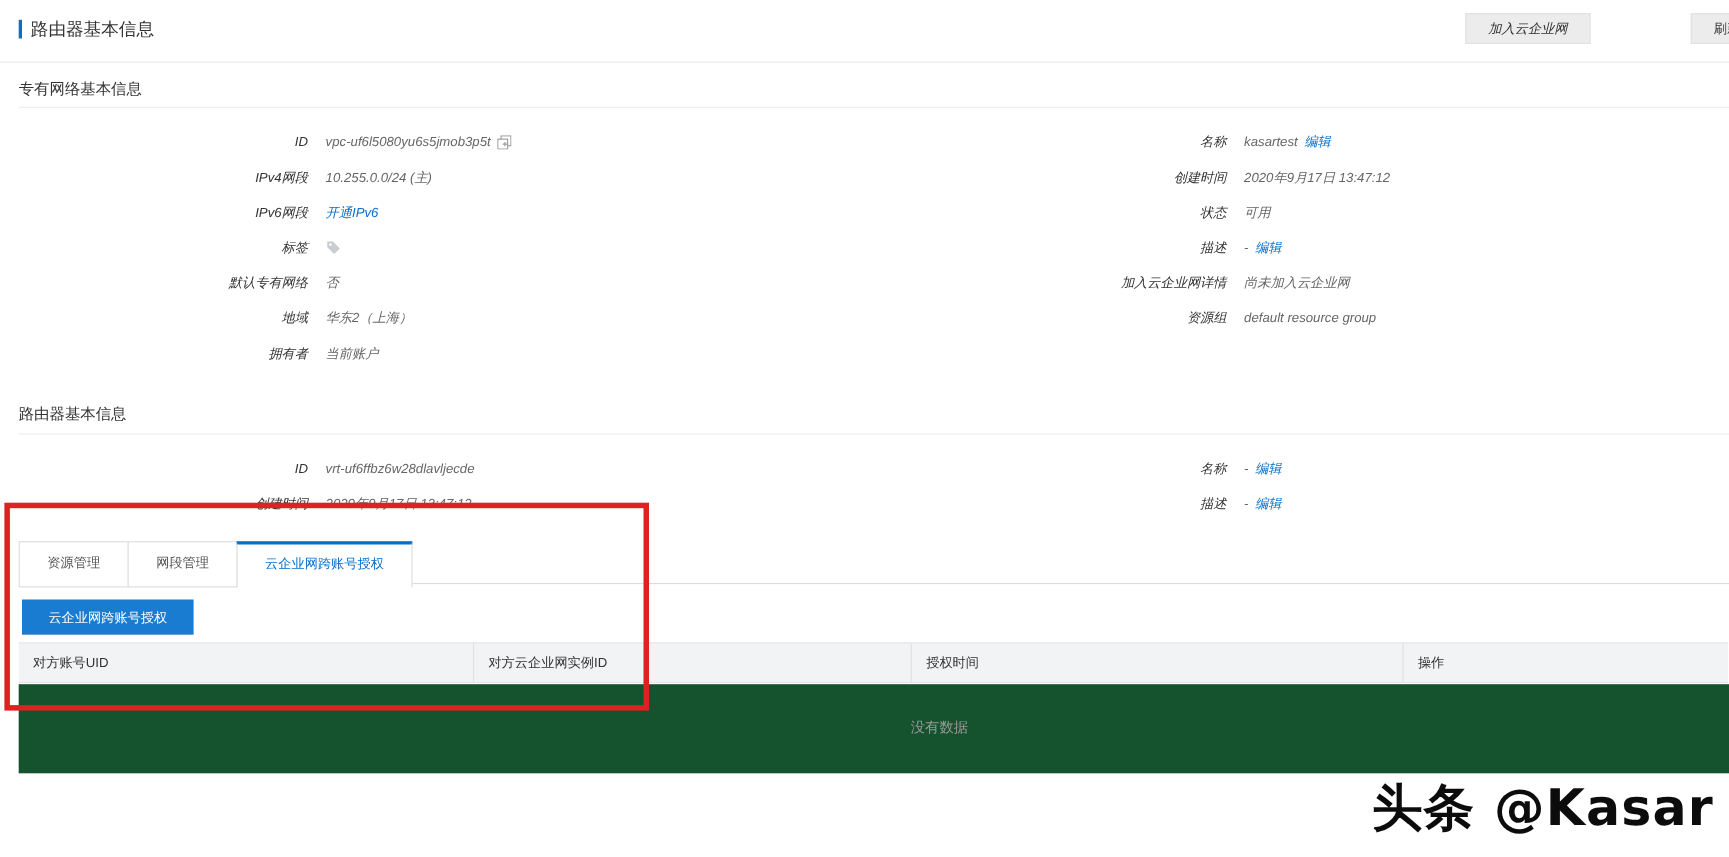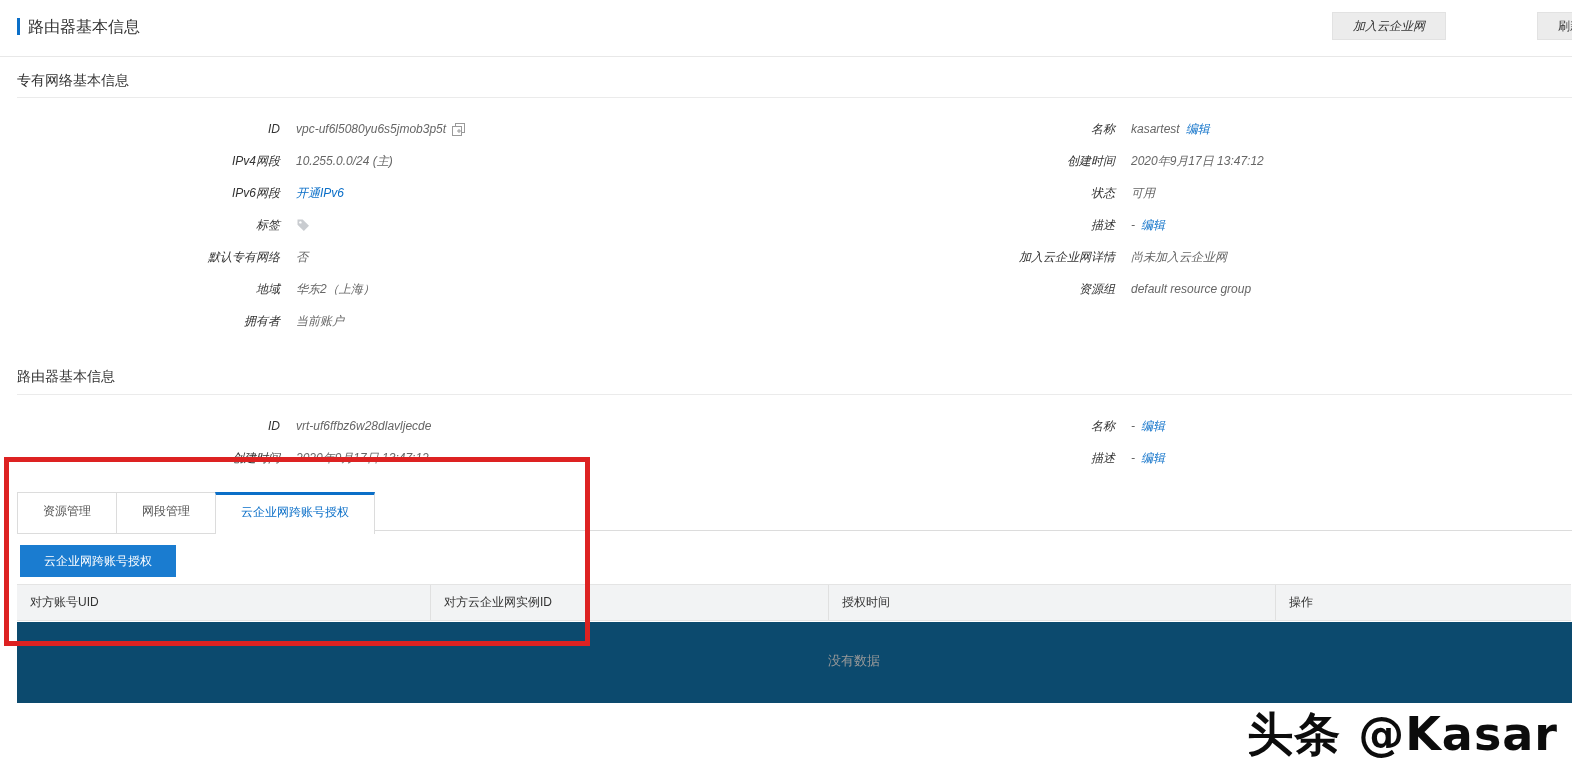--- a/index.html
+++ b/index.html
@@ -40,21 +40,21 @@
          border:1px solid #dcdcdc; margin-right:-1px; cursor:pointer; white-space:nowrap; }
   .tab.active { border-top:3px solid #0b6fc8; border-bottom:none; color:#0b6fc8; line-height:34px; z-index:3; position:relative; }
   
   .primary-btn { position:absolute; left:20px; top:545px; height:32px; padding:0 24px;
                  background:#1a7cd0; color:#fff; border:none; font-size:12px; cursor:pointer; }
   .thead { position:absolute; left:17px; right:1px; top:584px; height:37px; background:#f2f3f4;
            border-top:1px solid #e4e4e4; border-bottom:1px solid #e4e4e4; display:flex; }
   .th { line-height:35px; padding-left:13px; color:#333; border-left:1px solid #e0e0e0; }
   .th:first-child { border-left:none; }
   .th.c1 { width:413px; } .th.c2 { width:398px; } .th.c3 { width:447px; } .th.c4 { flex:1; }
-  .tbody-empty { position:absolute; left:17px; right:0; top:622px; height:81px; background:#0c4a6e; }
+  .tbody-empty { position:absolute; left:17px; right:0; top:622px; height:81px; background:#14532d; }
   .empty-text { position:absolute; left:811px; top:30px; font-size:13px; color:#999; }
   
   .red-box { position:absolute; left:4px; top:457px; width:586px; height:189px;
              border:5px solid #dd2222; z-index:10; pointer-events:none; }
   
   .watermark { position:absolute; left:1158px; top:704px; width:400px; text-align:right;
                font-size:46px; font-weight:bold; color:#0c0c0c; letter-spacing:1px;
                font-family:"DejaVu Sans","Liberation Sans",sans-serif; }
 </style>
 </head>

